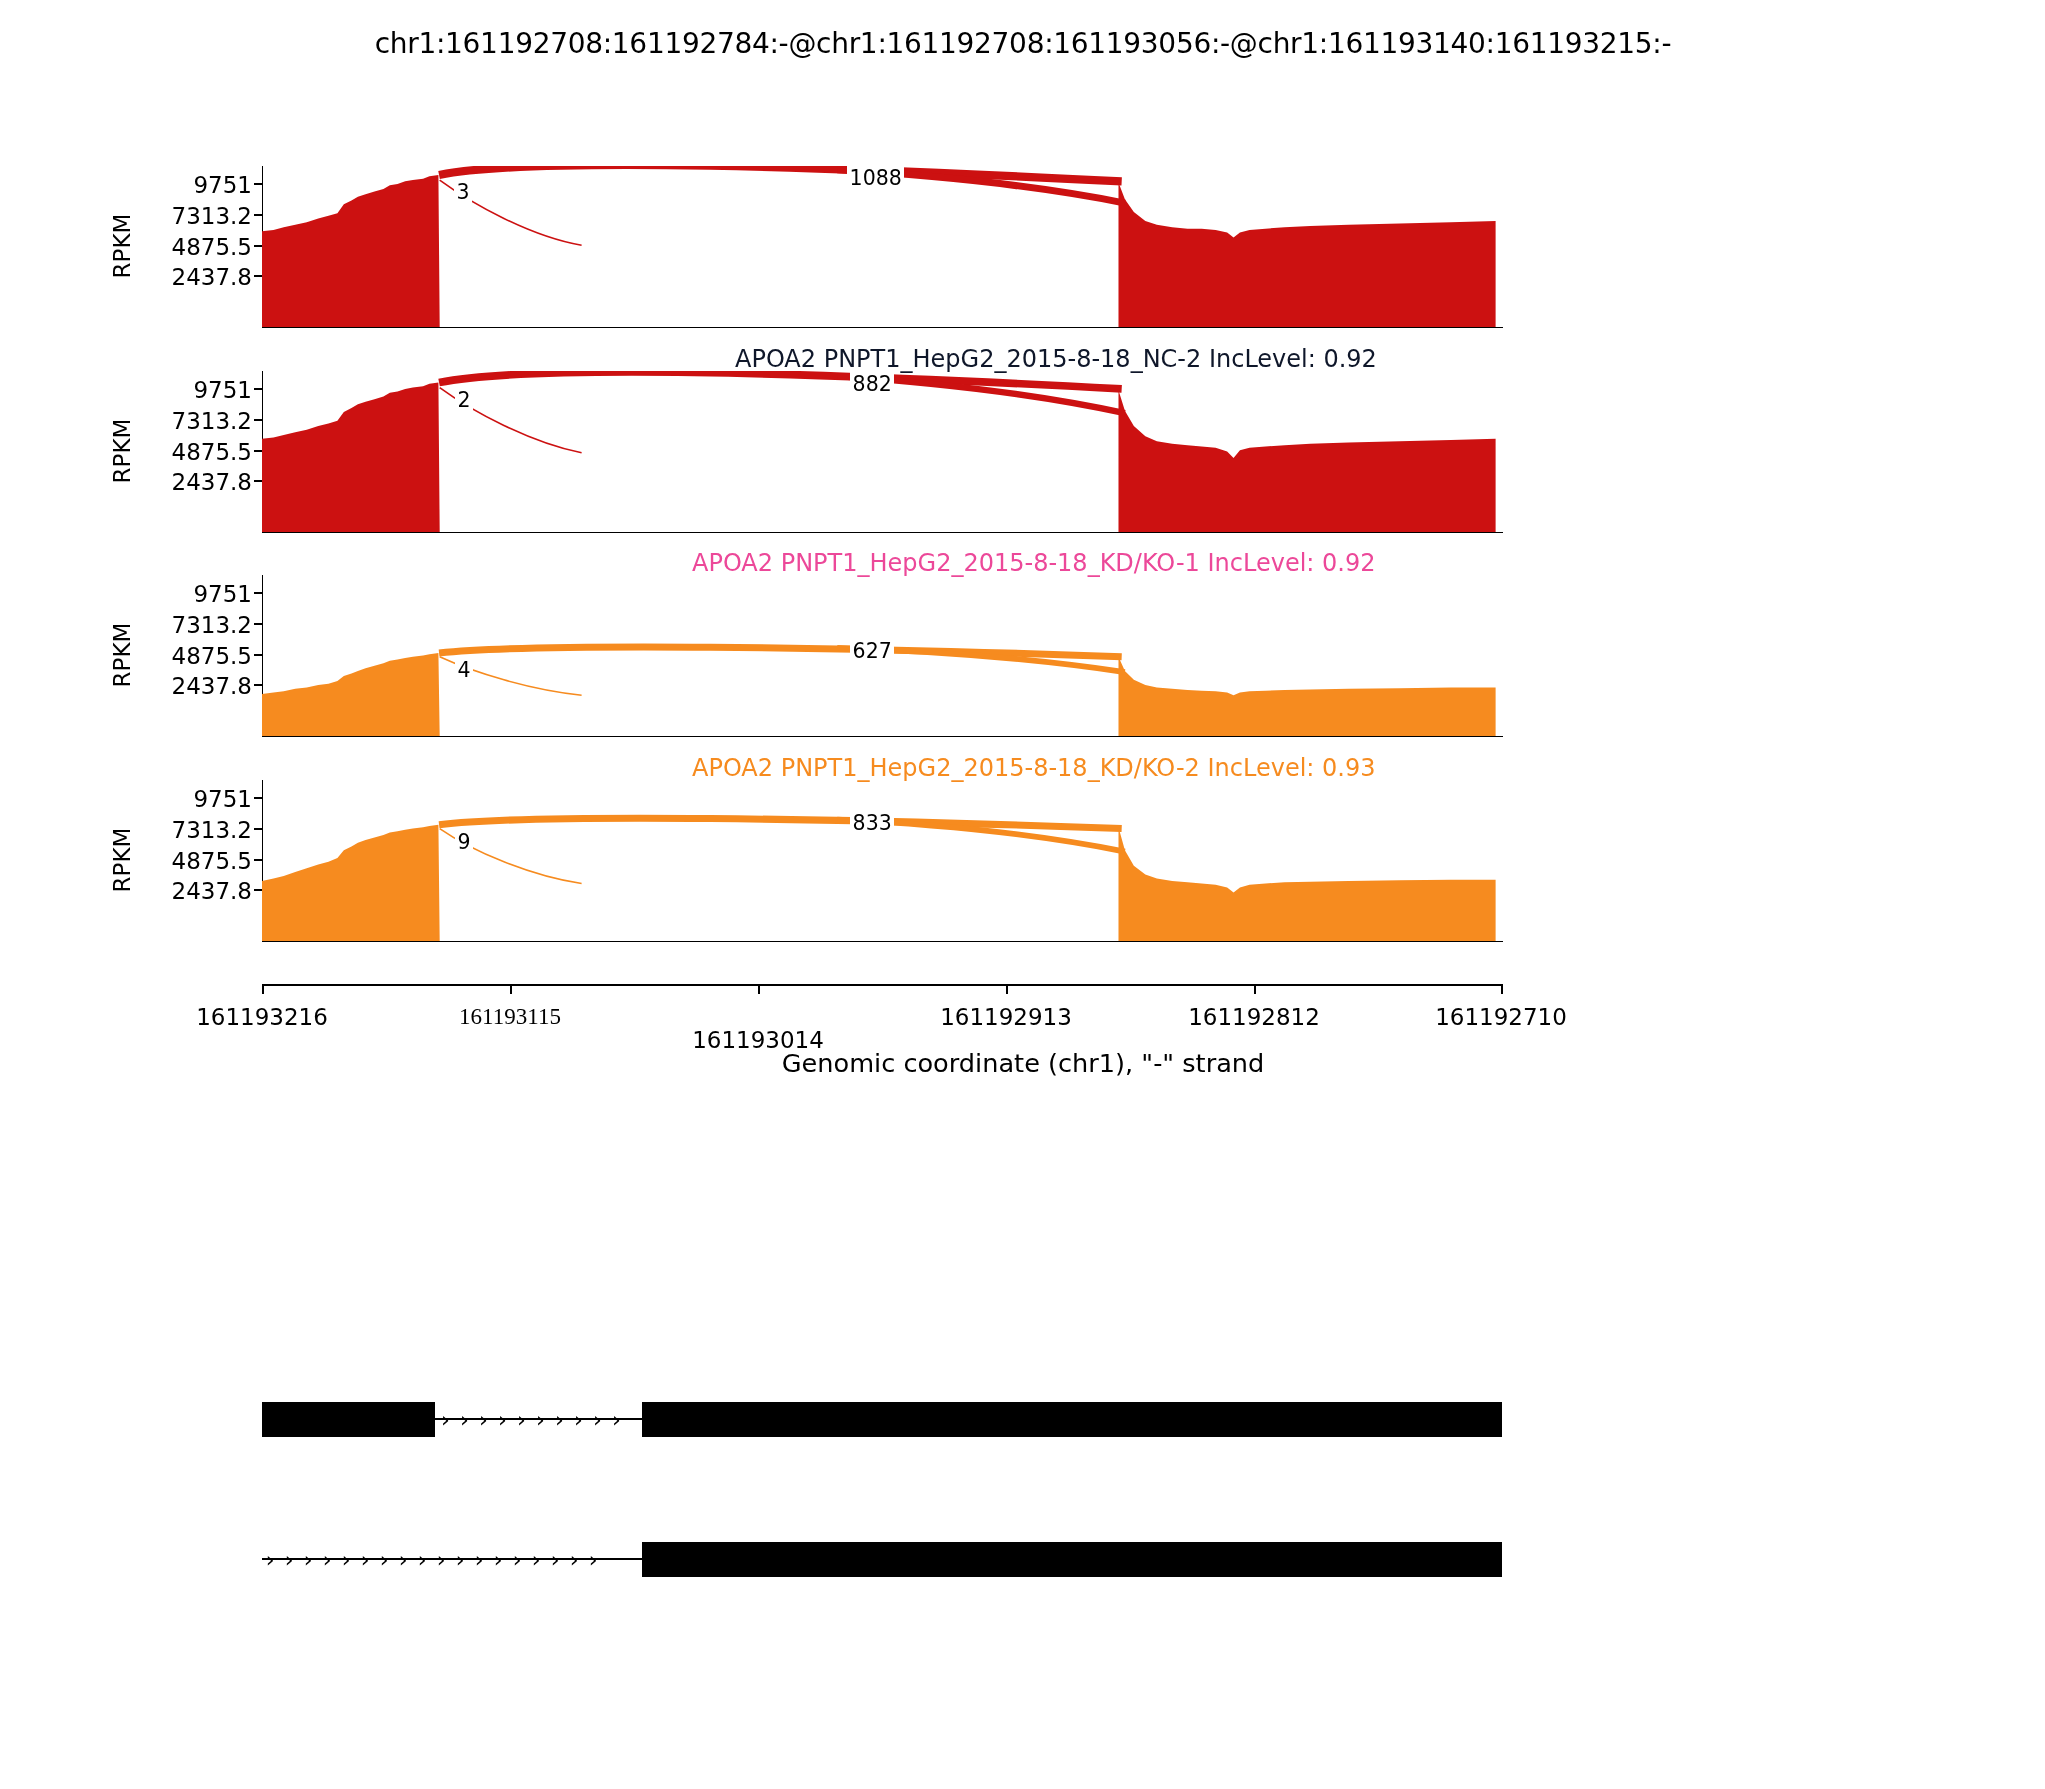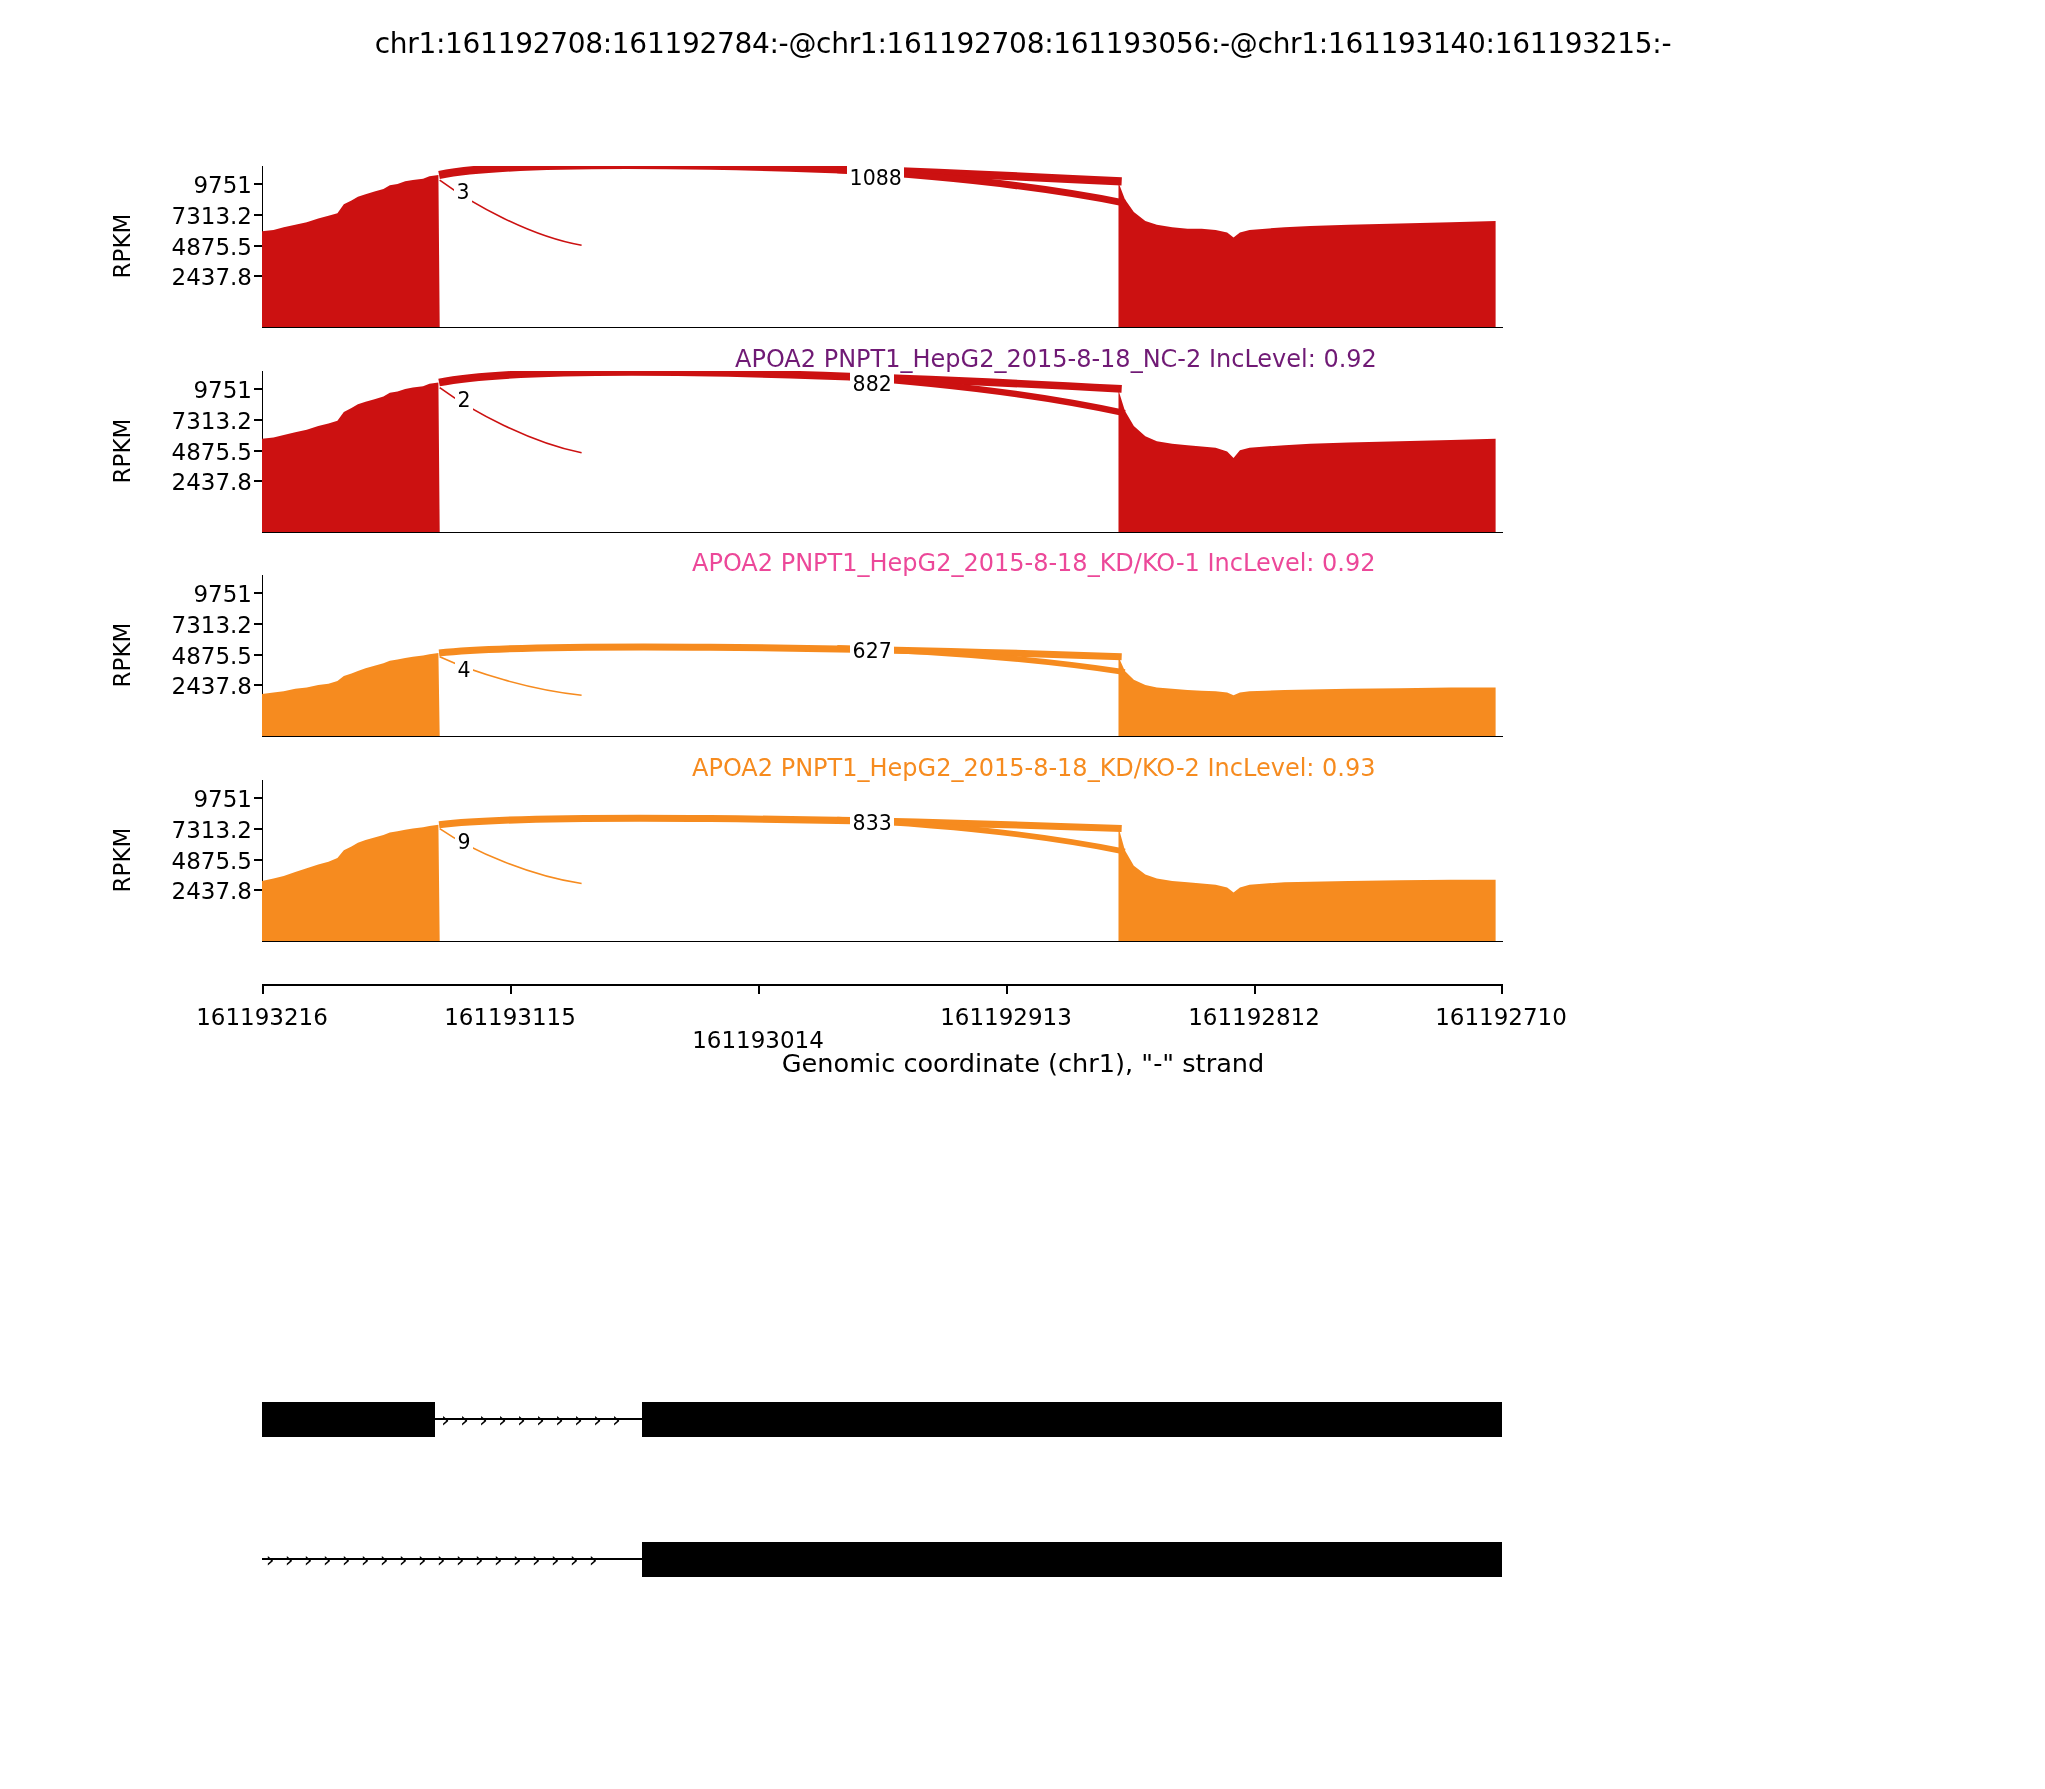--- a/index.html
+++ b/index.html
@@ -205,21 +205,21 @@
     <path fill="#CC1111" stroke="none" d="M0,252 L0,106 L18,104 L34,100 L52,96 L70,92 L88,86 L104,82 L118,78 L128,64 L140,58 L150,52 L162,48 L176,44 L190,40 L200,34 L212,32 L224,28 L236,26 L252,24 L262,20 L276,18 L278,252 Z"></path>
     <path fill="#CC1111" stroke="none" d="M1340,252 L1340,30 L1350,62 L1364,86 L1382,102 L1400,110 L1424,114 L1448,116 L1470,118 L1492,120 L1510,126 L1520,136 L1530,124 L1545,120 L1570,118 L1600,116 L1640,114 L1700,112 L1780,110 L1860,108 L1930,106 L1930,252 Z"></path>
     <path fill="none" stroke="#CC1111" stroke-width="12" d="M277,18 C430,-12 900,4 1345,28"></path>
     <path fill="none" stroke="#CC1111" stroke-width="10" d="M900,8 C1080,20 1230,40 1350,66"></path>
     <path fill="none" stroke="#CC1111" stroke-width="2.5" d="M278,26 C330,64 420,112 500,128"></path>
   </svg>
 
   <div class="jcount" style="left:455px;top:16.6px;">2</div>
   <div class="jcount" style="left:850px;top:1.3px;">882</div>
 
-  <div class="sample-label" style="left:735px;top:-25.6px;color:#701a75;">APOA2 PNPT1_HepG2_2015-8-18_NC-2 IncLevel: 0.92</div>
+  <div class="sample-label" style="left:735px;top:-25.6px;color:#0f172a;">APOA2 PNPT1_HepG2_2015-8-18_NC-2 IncLevel: 0.92</div>
 </div>
 
 <div class="panel" style="top:575px;height:173px;">
   <div class="ylabel" style="left:83px;top:67px;width:77px;text-align:center;">RPKM</div>
 
   <div class="ytick-wrap">
     <div class="ytick" style="top:6.4px;width:89px;">9751</div>
     <div class="ytick" style="top:37px;width:89px;">7313.2</div>
     <div class="ytick" style="top:68px;width:89px;">4875.5</div>
     <div class="ytick" style="top:98px;width:89px;">2437.8</div>
@@ -277,21 +277,21 @@
 
 <div id="xaxis"></div>
 <div class="xtickmark" style="left:262px;"></div>
 <div class="xtickmark" style="left:510px;"></div>
 <div class="xtickmark" style="left:758px;"></div>
 <div class="xtickmark" style="left:1006px;"></div>
 <div class="xtickmark" style="left:1254px;"></div>
 <div class="xtickmark" style="left:1501px;"></div>
 
 <div class="xticklabel" style="left:166px;">161193216</div>
-<div class="xticklabel" style="left:414px;">161193115</div>
+<div class="xticklabel" style="left:414px;font-family:Liberation Serif, serif;">161193115</div>
 <div class="xticklabel" style="left:662px;margin-top:23px;">161193014</div>
 <div class="xticklabel" style="left:910px;">161192913</div>
 <div class="xticklabel" style="left:1158px;">161192812</div>
 <div class="xticklabel" style="left:1405px;">161192710</div>
 
 <div id="xaxis-title">Genomic coordinate (chr1), "-" strand</div>
 
 <div class="gene-model" style="top:1381px;">
   <div class="exon-block" style="left:0px;width:173px;"></div>
   <div class="intron-line" style="left:173px;width:208px;"></div>

